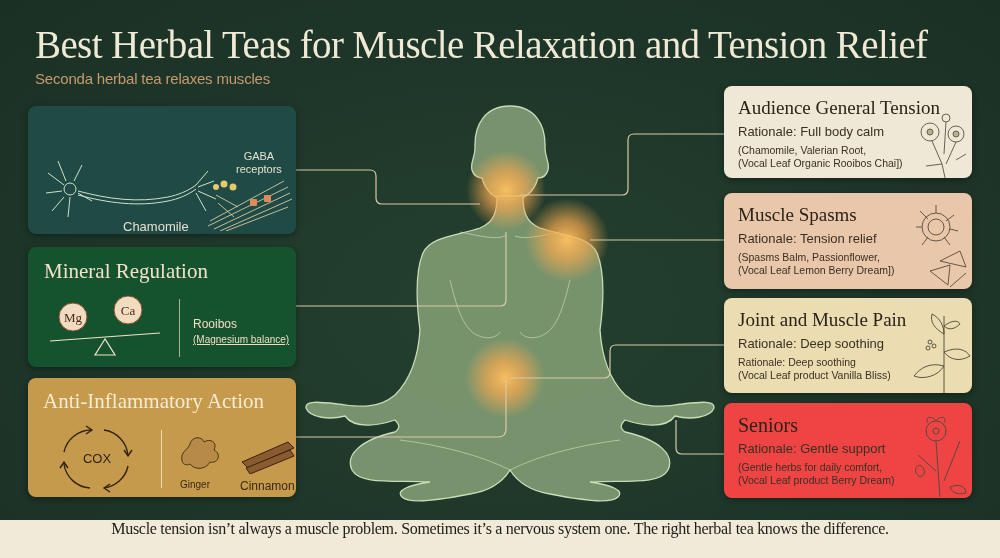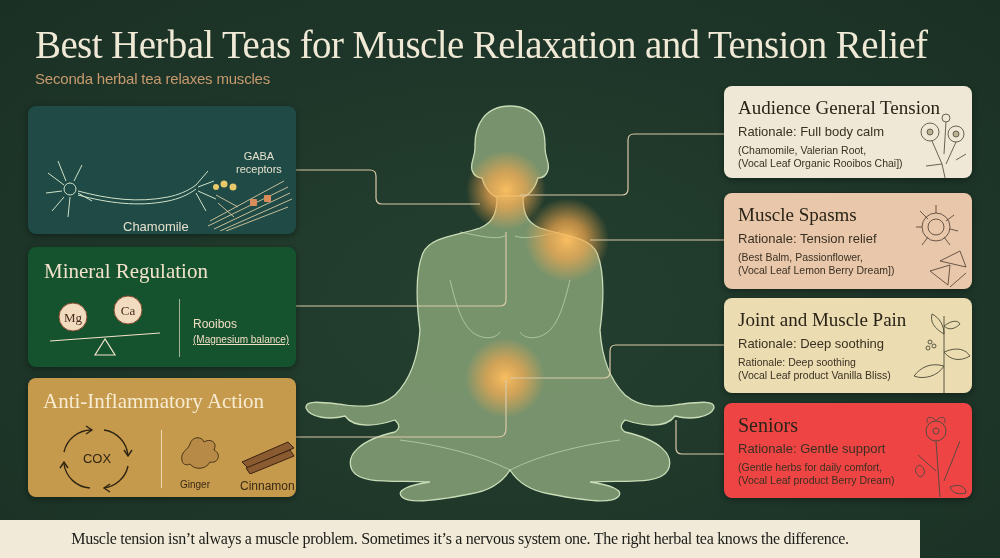--- a/index.html
+++ b/index.html
@@ -53,23 +53,23 @@
   .rc .rat { position: absolute; left: 14px; top: 38px; font-size: 13px; color: #3a3022; white-space: nowrap; }
   .rc .det { position: absolute; left: 14px; top: 58px; font-size: 10.5px; color: #3a3022; line-height: 13px; white-space: nowrap; }
   .c-aud { top: 86px; height: 92px; background: #efe8d6; }
   .c-spa { top: 193px; height: 96px; background: #e9c7ab; }
   .c-joint { top: 298px; height: 95px; background: #ecdcb1; border-radius: 8px; }
   .c-sen { top: 403px; height: 95px; background: #ef4444; }
   .c-sen h3 { font-size: 20px; }
   .plant { position: absolute; right: 0; top: 8px; }
 
   .footer {
-    position: absolute; left: 0; top: 520px; width: 920px; height: 38px;
+    position: absolute; left: 0; top: 520px; width: 1000px; height: 38px;
     background: #f1ead8;
-    display: flex; align-items: center; justify-content: center;
+    display: flex; align-items: flex-start; justify-content: center;
   }
   .footer span {
     font-family: "Liberation Serif", serif;
     font-size: 16px; color: #1c1c18; letter-spacing: -0.3px;
   }
   svg.overlay { position: absolute; left: 0; top: 0; }
 </style>
 </head>
 <body>
 
@@ -204,21 +204,21 @@
       <circle cx="34" cy="24" r="4"></circle>
       <path d="M20 47 L30 70 L34 88 M44 48 L34 70 M34 28 L32 60 M14 72 L30 70 M44 66 L54 60"></path>
     </g>
   </svg>
 </div>
 
 <div class="card rc c-spa">
   <h3>Muscle Spasms</h3>
   <div class="rat">Rationale: Tension relief</div>
   <div class="det">
-    <div>(Best Balm, Passionflower,</div>
+    <div>(Spasms Balm, Passionflower,</div>
     <div>(Vocal Leaf Lemon Berry Dream])</div>
   </div>
   <svg class="plant" width="62" height="90">
     <g stroke="#5a4a3a" fill="none" stroke-width="0.9">
       <circle cx="26" cy="26" r="8"></circle>
         <circle cx="26" cy="26" r="14"></circle>
       <path d="M26 4 L26 12 M44 14 L36 20 M48 30 L40 28 M40 44 L34 36 M12 44 L18 36 M6 26 L12 26 M10 10 L18 18"></path>
       <path d="M30 60 L50 50 L56 66 Z M20 70 L40 64 L38 84 Z M40 86 L56 72"></path>
     </g>
   </svg>

